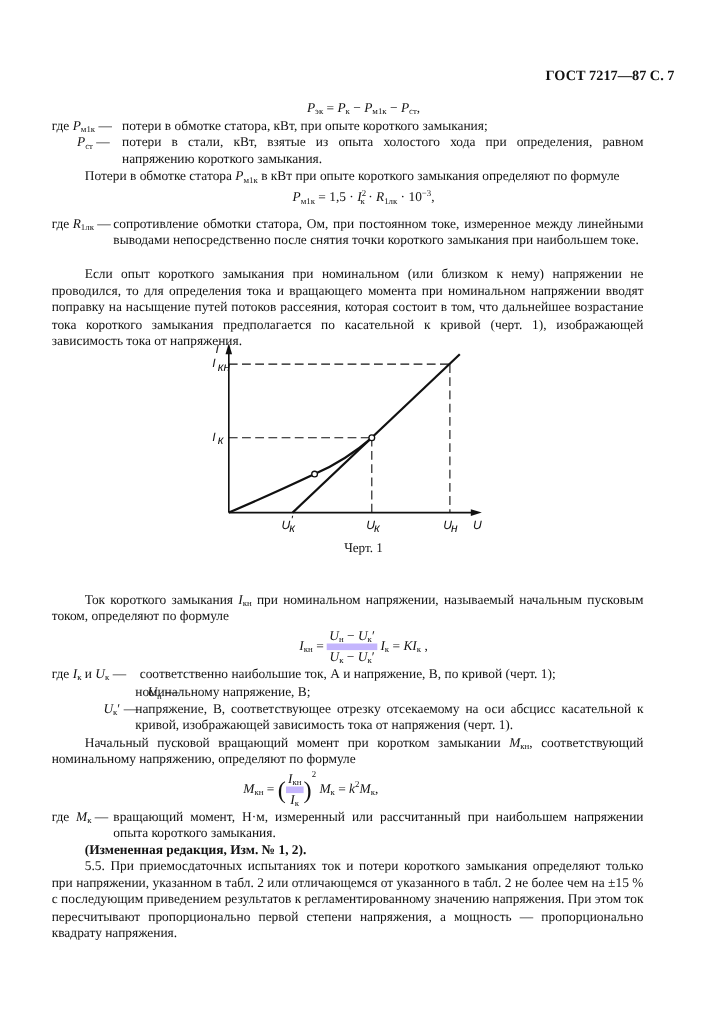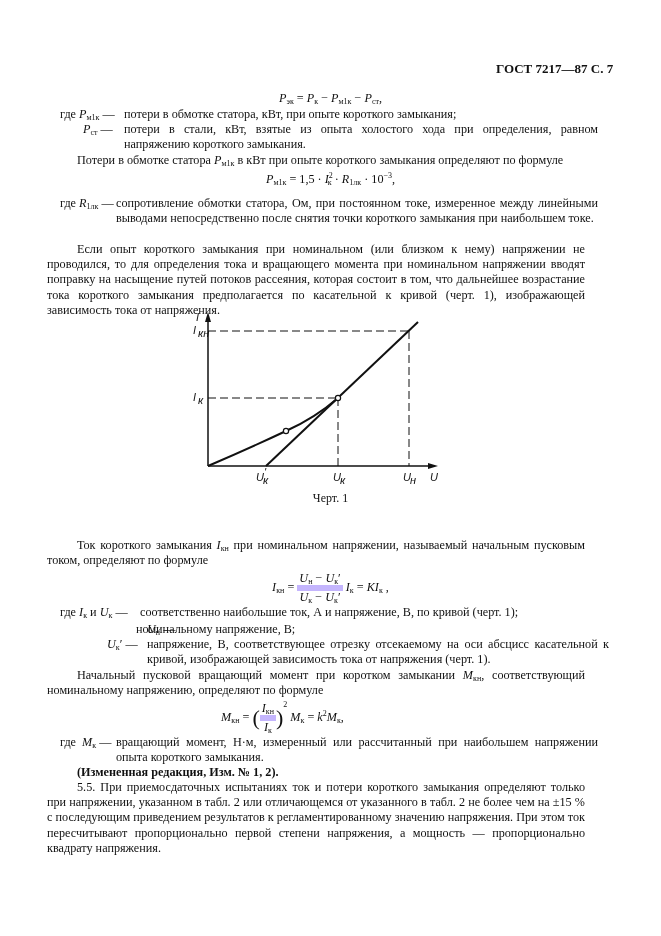--- a/index.html
+++ b/index.html
@@ -3,21 +3,21 @@
 <meta charset="utf-8">
 <style>
   html, body { margin:0; padding:0; background:#ffffff; }
   body { width:661px; height:936px; position:relative; overflow:hidden;
          font-family:"Liberation Serif", serif; color:#111; font-size:12.2px; line-height:15.2px; }
   .abs { position:absolute; }
   .header { left:480px; top:61px; font-weight:bold; font-size:13px;margin-left:16px; }
   .formula { text-align:center; white-space:nowrap; }
   .p { position:absolute; left:47px; width:538px; text-align:justify; }
   .indent { text-indent:30px; }
-  .def { position:absolute; left:60px; width:538px;text-decoration:underline; }
+  .def { position:absolute; left:47px; width:538px;text-decoration:underline; }
   .def .term { position:absolute; white-space:nowrap; }
   .def .desc { position:absolute; text-align:justify; }
   i { font-style:italic; }
   sub { font-size:8px; vertical-align:-2px; line-height:0; }
   sup { font-size:8px; vertical-align:5px; line-height:0; }
   .bold { font-weight:bold; }
   svg text { font-family:"Liberation Sans", sans-serif; font-style:italic; font-size:11px; fill:#111; }
   .caption { left:0; width:661px; text-align:center; top:491px; font-size:12px; }
   .frac { display:inline-block; vertical-align:middle; text-align:center; }
   .frac span { display:block; line-height:13px; }
@@ -104,21 +104,21 @@
 <div class="def" style="top:605px;height:16px;">
   <span class="term" style="left:0;">где <i>I</i><sub>к</sub> и <i>U</i><sub>к</sub> —</span>
   <span class="desc" style="left:80px;width:458px;white-space:nowrap;">соответственно наибольшие ток, А и напряжение, В, по кривой (черт. 1);</span>
 </div>
 <div class="def" style="top:622px;height:16px;">
   <span class="term" style="left:47px;margin-left:40px;"><i>U</i><sub>н</sub> —</span>
   <span class="desc" style="left:76px;width:462px;">номинальному напряжение, В;</span>
 </div>
 <div class="def" style="top:637px;height:32px;">
   <span class="term" style="left:47px;"><i>U</i><sub>к</sub>′ —</span>
-  <span class="desc" style="left:76px;width:462px;margin-left:11px;">напряжение, В, соответствующее отрезку отсекаемому на оси абсцисс касательной к кривой, изображающей зависимость тока от напряжения (черт. 1).</span>
+  <span class="desc" style="left:76px;width:462px;">напряжение, В, соответствующее отрезку отсекаемому на оси абсцисс касательной к кривой, изображающей зависимость тока от напряжения (черт. 1).</span>
 </div>
 
 <div class="p indent" style="top:668px;">
   Начальный пусковой вращающий момент при коротком замыкании <i>M</i><sub>кн</sub>, соответствующий номинальному напряжению, определяют по формуле
 </div>
 
 <div class="abs formula" style="left:0;width:565px;top:702px;">
   <i>M</i><sub>кн</sub> =
   <span style="font-size:22px;vertical-align:middle;">(</span><span class="frac"><span class="num"><i>I</i><sub>кн</sub></span><span><i>I</i><sub>к</sub></span></span><span style="font-size:22px;vertical-align:middle;">)</span><sup style="vertical-align:14px;">2</sup>
   <i>M</i><sub>к</sub> = <i>k</i><sup>2</sup><i>M</i><sub>к</sub>,

